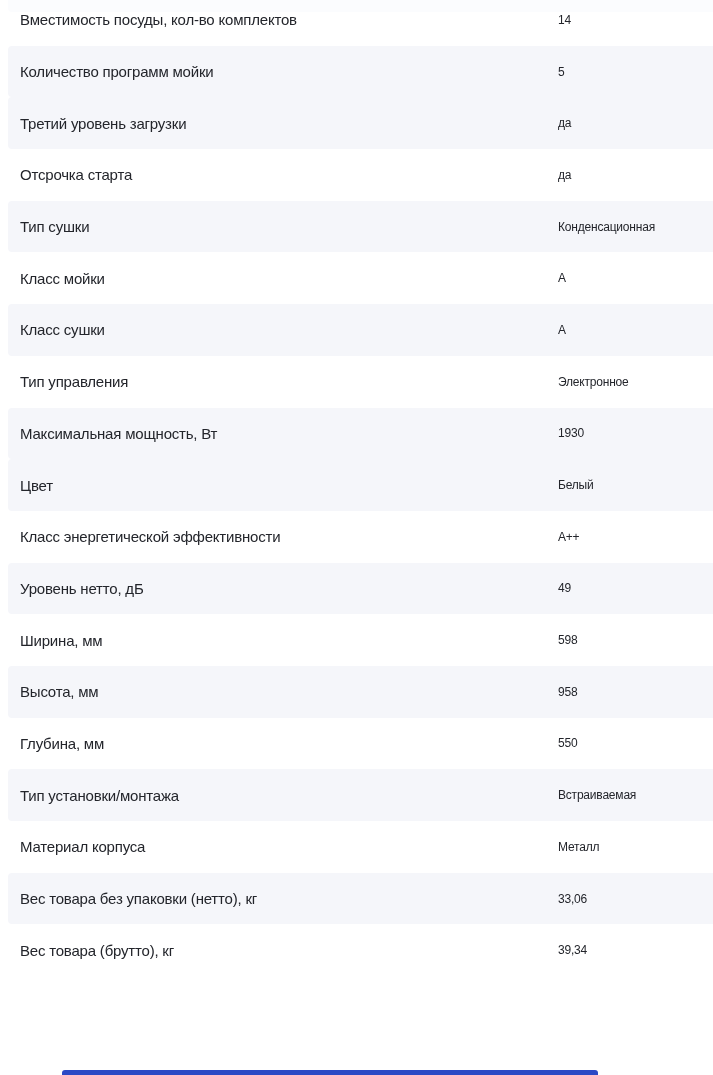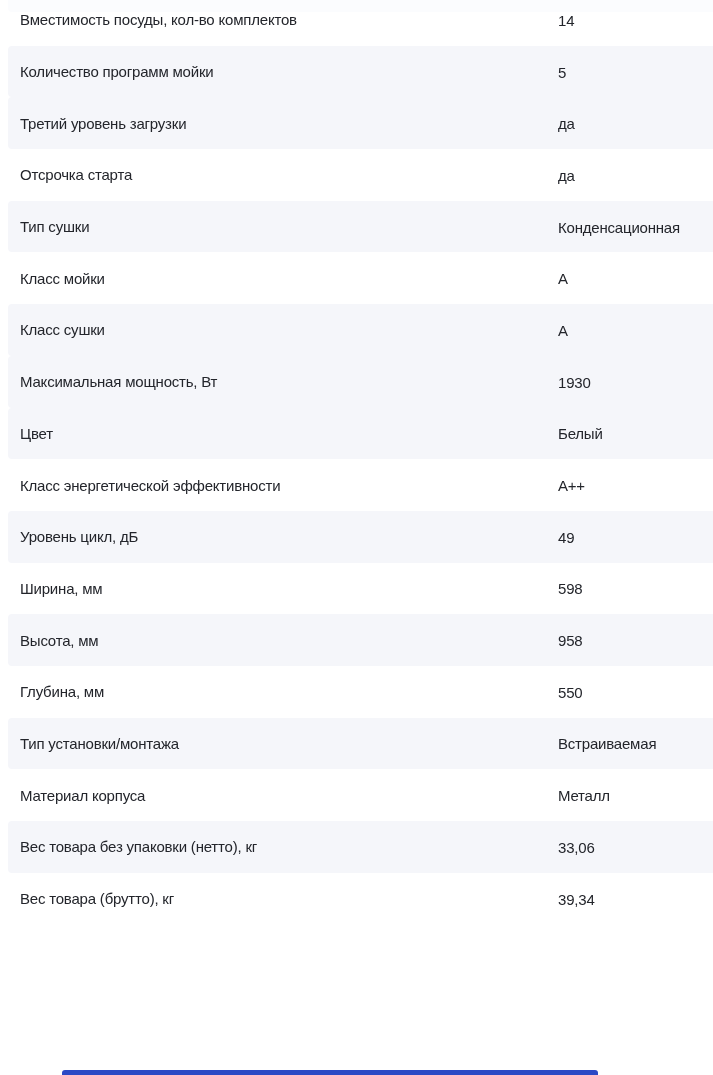--- a/index.html
+++ b/index.html
@@ -55,21 +55,21 @@
     letter-spacing: -0.2px;
     color: #23252b;
     white-space: nowrap;
   }
   .spec-value {
     position: absolute;
     z-index: 1;
     left: 558px;
     top: 50%;
     transform: translateY(-50%);
-    font-size: 15px;
+    font-size: 12px;
     letter-spacing: -0.2px;
     color: #23252b;
     white-space: nowrap;
   }
   
   .blue-button-partial {
     position: absolute;
     left: 62px;
     bottom: 0;
     width: 536px;
@@ -116,39 +116,43 @@
   <div class="spec-row">
     <div class="spec-label">Класс мойки</div>
     <div class="spec-value">А</div>
   </div>
 
   <div class="spec-row striped">
     <div class="spec-label">Класс сушки</div>
     <div class="spec-value">А</div>
   </div>
 
+  <div class="spec-row">
+    <div class="spec-label">Тип управления</div>
+    <div class="spec-value">Электронное</div>
+  </div>
 
   <div class="spec-row striped">
     <div class="spec-label">Максимальная мощность, Вт</div>
     <div class="spec-value">1930</div>
   </div>
 
   <div class="spec-row striped">
     <div class="spec-label">Цвет</div>
     <div class="spec-value">Белый</div>
   </div>
 
   <div class="spec-row">
     <div class="spec-label">Класс энергетической эффективности</div>
     <div class="spec-value">А++</div>
   </div>
 
 
   <div class="spec-row striped">
-    <div class="spec-label">Уровень цикл, дБ</div>
+    <div class="spec-label">Уровень нетто, дБ</div>
     <div class="spec-value">49</div>
   </div>
 
   <div class="spec-row">
     <div class="spec-label">Ширина, мм</div>
     <div class="spec-value">598</div>
   </div>
 
   <div class="spec-row striped">
     <div class="spec-label">Высота, мм</div>

